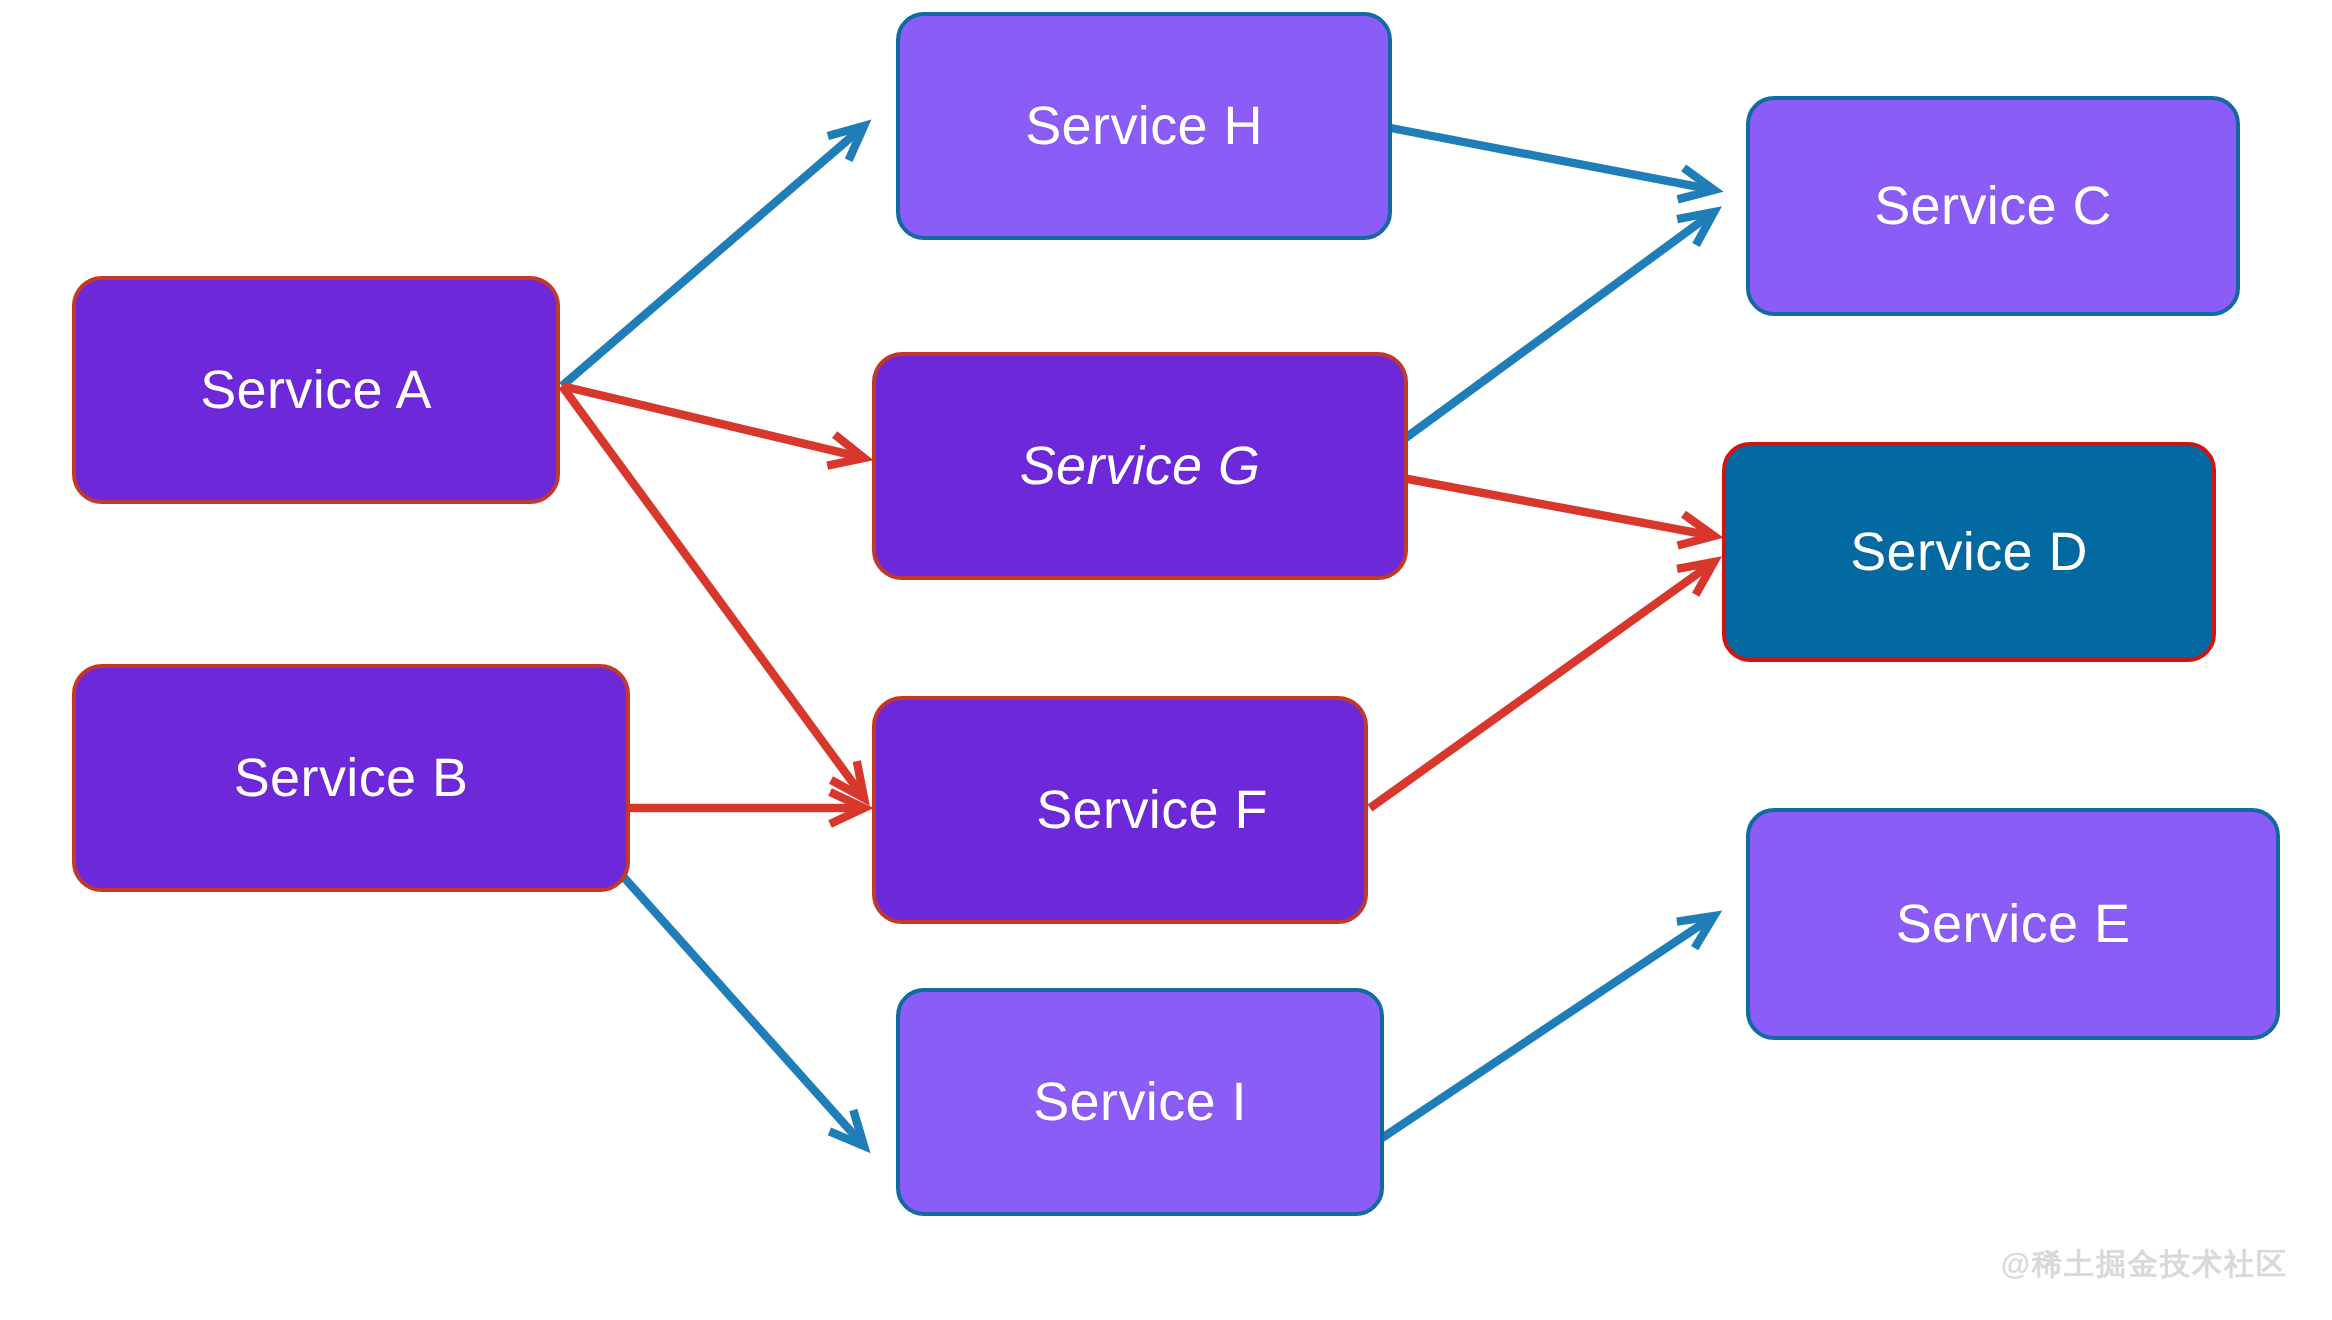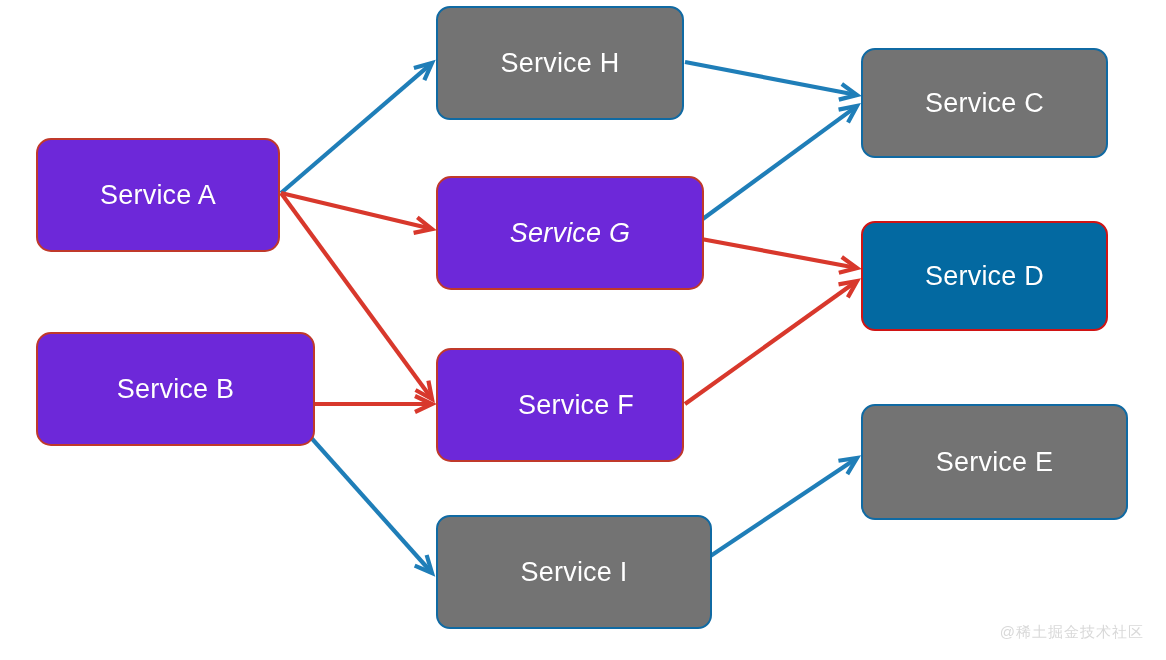--- a/index.html
+++ b/index.html
@@ -46,36 +46,38 @@
   .node-label {
     display: block;
     text-shadow: 0 0 1px rgba(0,0,0,0.10);
   }
   .node.fill-salmon {
     background: #6d28d9;
     border-color: #C0392B;
     border-radius: 15px;
   }
   .node.fill-blue {
-    background: #737373;
+    background: #8b5cf6;
     border-color: #106AA3;
+    margin-left: 12px;
   }
   .node.fill-red {
     background: #0369a1;
     border-color: #D01414;
   }
   #watermark {
     position: absolute;
     right: 22px;
     bottom: 18px;
     color: #D9D9D9;
     font-size: 15px;
     letter-spacing: 1px;
     user-select: none;
     white-space: nowrap;
+    font-weight: bold;
   }
 </style>
 </head>
 <body>
 
 <div id="canvas">
 
   <svg id="edge-layer" viewBox="0 0 1166 660" width="1166" height="660" xmlns="http://www.w3.org/2000/svg">
       <g>
         <line x1="281" y1="193" x2="428.96864907408275" y2="65.60977232032613" stroke="#1F7EB8" stroke-width="4.2" stroke-linecap="butt"></line>
@@ -128,21 +130,21 @@
       </div>
       <div class="node fill-blue" style="left: 436px; top: 6px; width: 248px; height: 114px;">
         <span class="node-label">Service H</span>
       </div>
       <div class="node fill-salmon" style="left: 436px; top: 176px; width: 268px; height: 114px; font-style: italic;">
         <span class="node-label">Service G</span>
       </div>
       <div class="node fill-salmon" style="left: 436px; top: 348px; width: 248px; height: 114px; padding-left: 32px;">
         <span class="node-label">Service F</span>
       </div>
-      <div class="node fill-blue" style="left: 436px; top: 515px; width: 276px; height: 114px;">
+      <div class="node fill-blue" style="left: 436px; top: 494px; width: 244px; height: 114px;">
         <span class="node-label">Service I</span>
       </div>
       <div class="node fill-blue" style="left: 861px; top: 48px; width: 247px; height: 110px; align-items: center;">
         <span class="node-label">Service C</span>
       </div>
       <div class="node fill-red" style="left: 861px; top: 221px; width: 247px; height: 110px;">
         <span class="node-label">Service D</span>
       </div>
       <div class="node fill-blue" style="left: 861px; top: 404px; width: 267px; height: 116px;">
         <span class="node-label">Service E</span>

